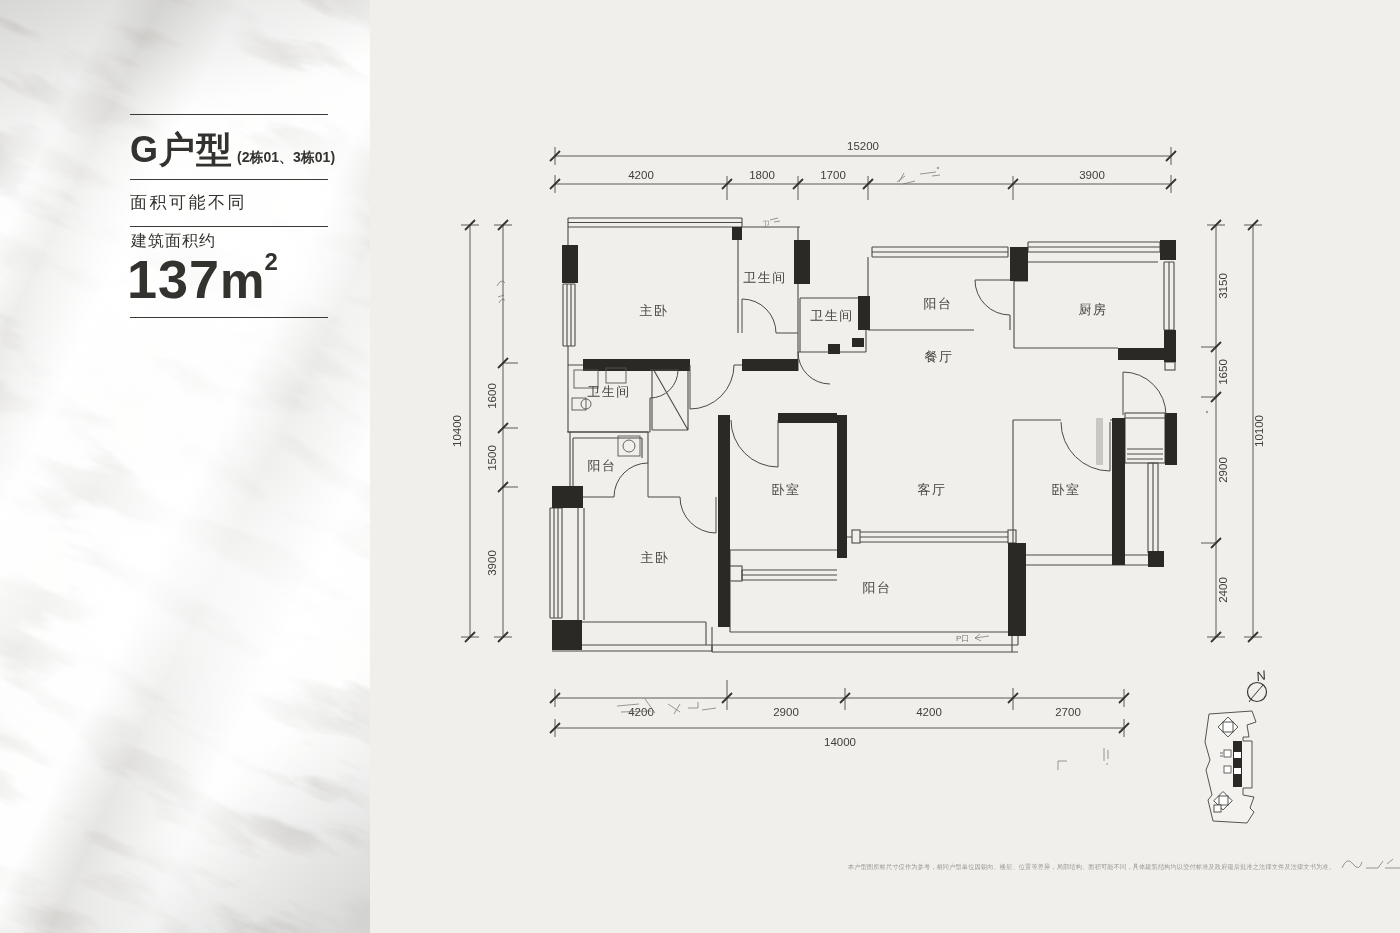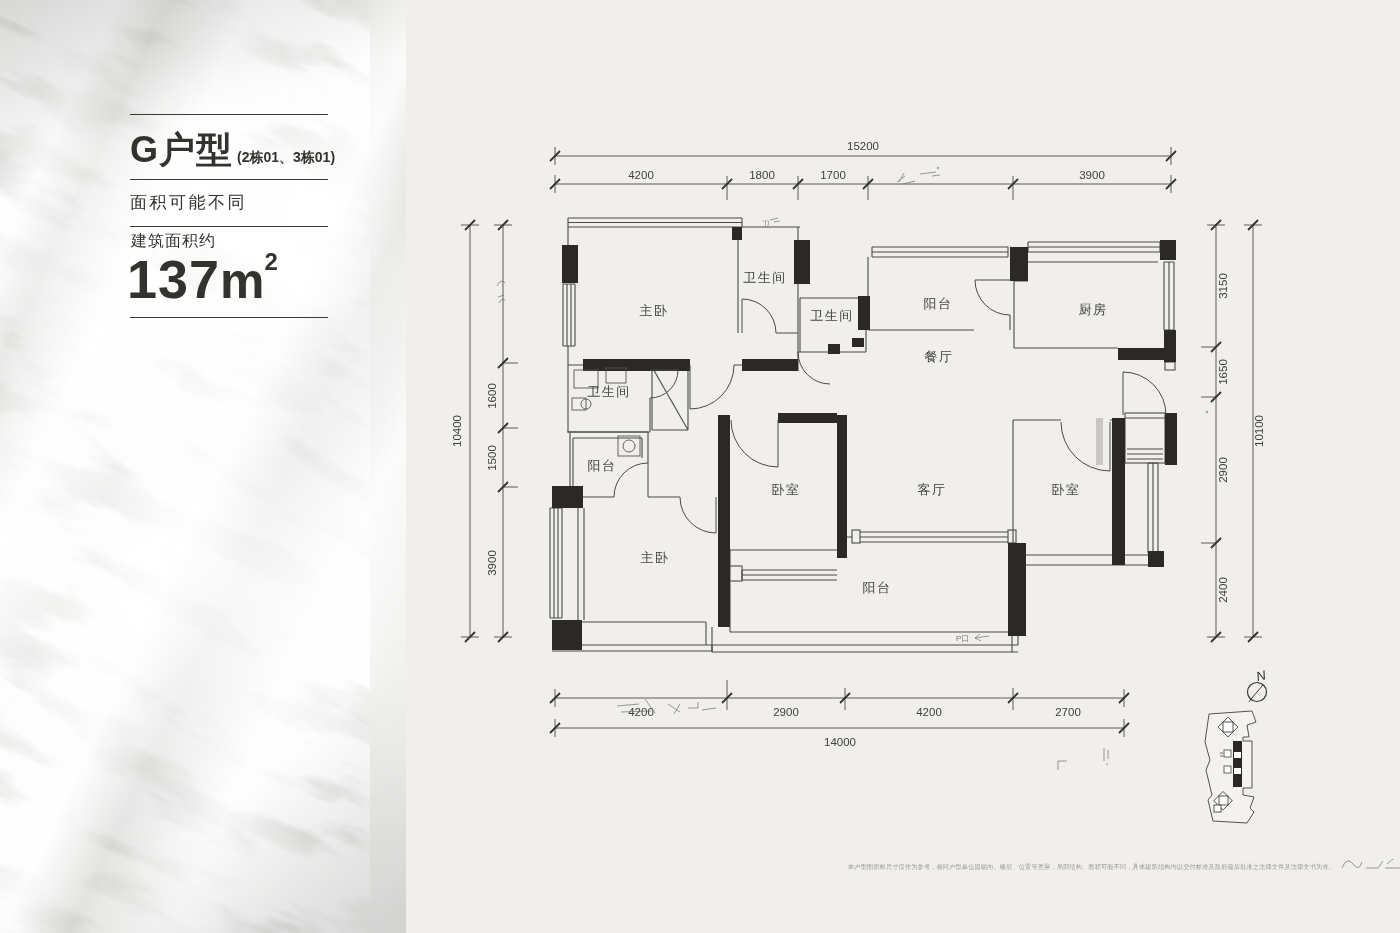--- a/index.html
+++ b/index.html
@@ -1,18 +1,18 @@
 <!DOCTYPE html>
 <html><head>
 <meta charset="utf-8">
 <style>
   html,body{margin:0;padding:0;}
   body{width:1400px;height:933px;position:relative;overflow:hidden;
        background:#f0efeb;font-family:"Liberation Sans","DejaVu Sans",sans-serif;}
-  .panel{position:absolute;left:0;top:0;width:370px;height:933px;overflow:hidden;background:#e7e6e3;padding-left:36px;}
+  .panel{position:absolute;left:0;top:0;width:370px;height:933px;overflow:hidden;background:#e7e6e3;}
   .panel svg.marble{position:absolute;left:0;top:0;}
   .panel .streaks{position:absolute;inset:0;
     background:
       linear-gradient(115deg, rgba(255,255,255,0) 4%, rgba(255,255,255,.75) 14%, rgba(214,213,210,.5) 20%, rgba(255,255,255,.9) 30%, rgba(255,255,255,.2) 40%, rgba(255,255,255,.85) 52%, rgba(198,197,194,.45) 60%, rgba(255,255,255,.8) 72%, rgba(255,255,255,.15) 84%, rgba(255,255,255,.7) 95%);
   }
   .panel .shade{position:absolute;inset:0;
     background:
       radial-gradient(420px 300px at 62% 28%, rgba(255,255,255,.95), rgba(255,255,255,0) 70%),
       radial-gradient(500px 380px at 55% 62%, rgba(255,255,255,.8), rgba(255,255,255,0) 75%),
       linear-gradient(160deg, rgba(120,119,116,.28) 0%, rgba(255,255,255,0) 18%),

